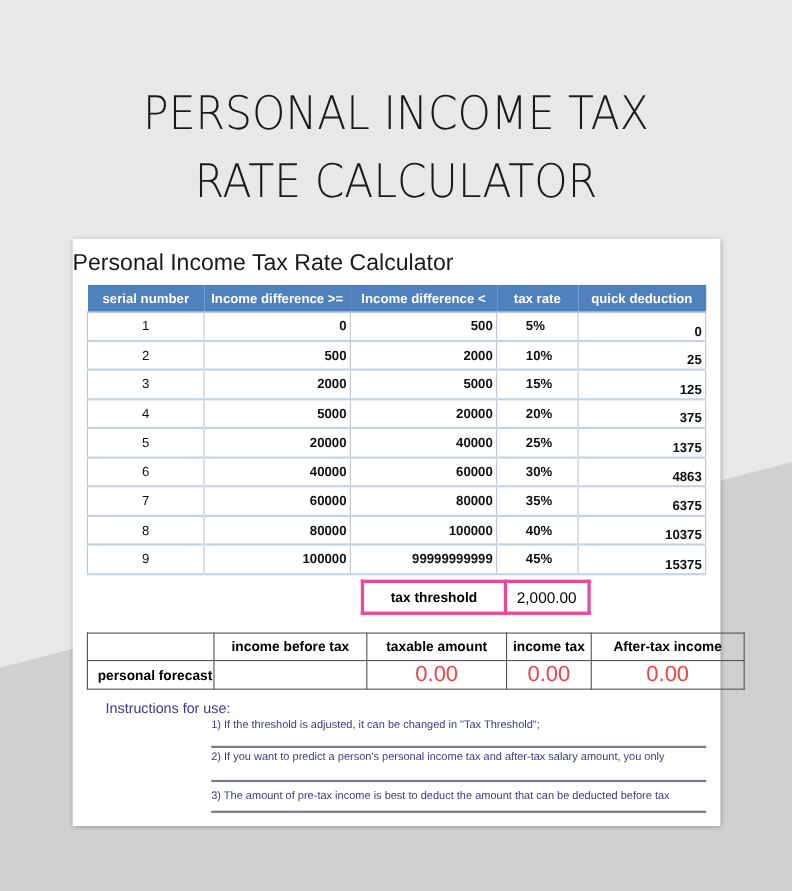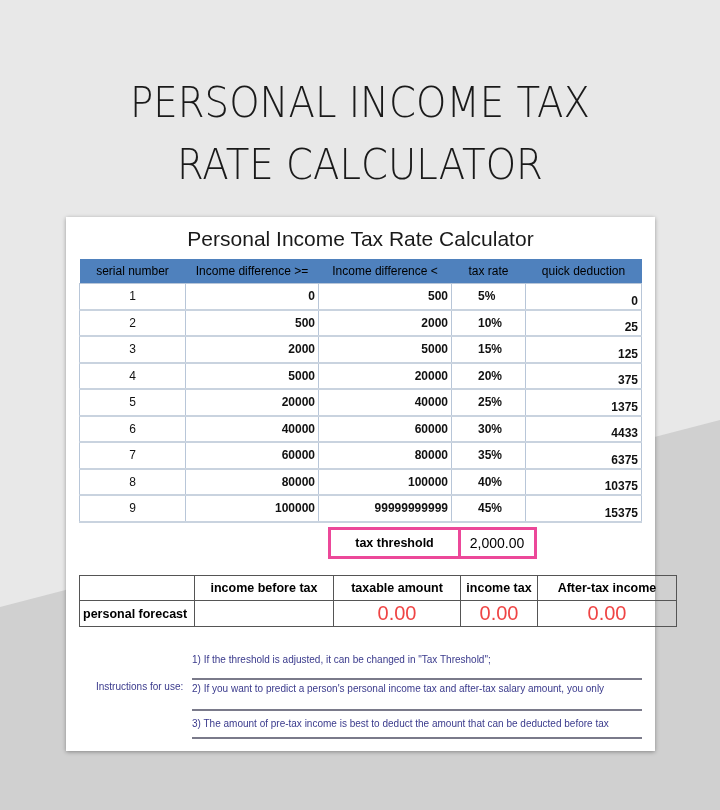--- a/index.html
+++ b/index.html
@@ -1,36 +1,36 @@
 <!DOCTYPE html>
 <html><head>
 <meta charset="utf-8">
 <style>
   html,body{margin:0;padding:0;}
   body{width:720px;height:810px;position:relative;overflow:hidden;background:#e8e8e8;font-family:"Liberation Sans",sans-serif;}
   .bg-dark{position:absolute;left:0;top:0;width:720px;height:810px;background:#d0d0d0;clip-path:polygon(0 607px,720px 420px,720px 810px,0 810px);}
   .hero{position:absolute;left:0;top:72px;width:720px;text-align:center;color:#1a1a1a;font-family:"DejaVu Sans",sans-serif;font-weight:300;font-size:42px;line-height:62px;letter-spacing:0px;transform:scaleX(0.92);}
   .sheet{position:absolute;left:66px;top:217px;width:589px;height:534px;background:#fff;box-shadow:0 1px 4px rgba(0,0,0,0.35);}
-  .sheet-title{position:absolute;left:0;top:10px;width:100%;text-align:center;font-size:21px;color:#1a1a1a;}
+  .sheet-title{position:absolute;left:0;top:10px;width:100%;font-size:21px;color:#1a1a1a;}
   table{border-collapse:collapse;position:absolute;font-size:12px;}
   .rates{left:13px;top:42px;width:563px;}
-  .rates th{background:#4f81bd;color:#000000;font-weight:normal;height:24px;padding:0 3px;white-space:nowrap;font-size:12px;}
+  .rates th{background:#4f81bd;color:#ffffff;font-weight:bold;height:24px;padding:0 3px;white-space:nowrap;font-size:12px;}
   .rates td{height:23.5px;border:1px solid #b8c6d8;border-bottom:2px solid #c9d3df;padding:0 3px;color:#111;font-weight:bold;}
   .rates td.c{text-align:center;font-weight:normal;}
   .rates td.r{text-align:right;}
   .rates td.rate{text-align:left;padding-left:26px;}
   .rates td.qd{text-align:right;vertical-align:bottom;padding-bottom:1px;}
   .thresh{left:262px;top:310px;}
   .thresh td{border:3px solid #ec4899;height:24px;font-size:12.5px;}
   .thresh .lbl{width:125px;text-align:center;font-weight:bold;}
   .thresh .val{width:70px;text-align:center;padding-right:2px;font-size:14px;}
   .forecast{left:13px;top:358px;width:598px;}
   .forecast td{border:1px solid #555;height:22px;font-size:12.5px;font-weight:bold;text-align:center;}
   .forecast .red{color:#ef4444;font-weight:normal;font-size:20px;}
-  .instr{position:absolute;left:30px;top:464px;font-size:10px;color:#3a3a8c;text-align:center;}
+  .instr{position:absolute;left:30px;top:419px;font-size:13px;color:#3a3a8c;text-align:center;}
   .instr-line{position:absolute;left:126px;width:450px;font-size:10px;color:#3a3a8c;line-height:13px;white-space:nowrap;overflow:hidden;}
   .rule{position:absolute;left:126px;width:450px;height:2px;background:#7a7a8a;}
 </style>
 </head>
 <body>
 
 <div class="bg-dark"></div>
 
 <div class="hero">
   <div>PERSONAL INCOME TAX</div>
@@ -84,21 +84,21 @@
         <td class="r">20000</td>
         <td class="r">40000</td>
         <td class="rate">25%</td>
         <td class="qd">1375</td>
       </tr>
       <tr>
         <td class="c">6</td>
         <td class="r">40000</td>
         <td class="r">60000</td>
         <td class="rate">30%</td>
-        <td class="qd">4433</td>
+        <td class="qd">4863</td>
       </tr>
       <tr>
         <td class="c">7</td>
         <td class="r">60000</td>
         <td class="r">80000</td>
         <td class="rate">35%</td>
         <td class="qd">6375</td>
       </tr>
       <tr>
         <td class="c">8</td>
@@ -129,21 +129,21 @@
   <table class="forecast">
     <tbody>
         <tr>
       <td style="width:112px"></td>
       <td style="width:136px">income before tax</td>
       <td style="width:124px">taxable amount</td>
       <td style="width:74px">income tax</td>
       <td>After-tax income</td>
     </tr>
     <tr>
-      <td style="text-align:left;padding-left:3px">personal forecast</td>
+      <td style="text-align:right;padding-left:3px">personal forecast</td>
       <td></td>
       <td class="red">0.00</td>
       <td class="red">0.00</td>
       <td class="red">0.00</td>
     </tr>
   </tbody>
     </table>
 
   <div class="instr">Instructions for use:</div>
   <div class="instr-line" style="top:436px">1) If the threshold is adjusted, it can be changed in "Tax Threshold";</div>

